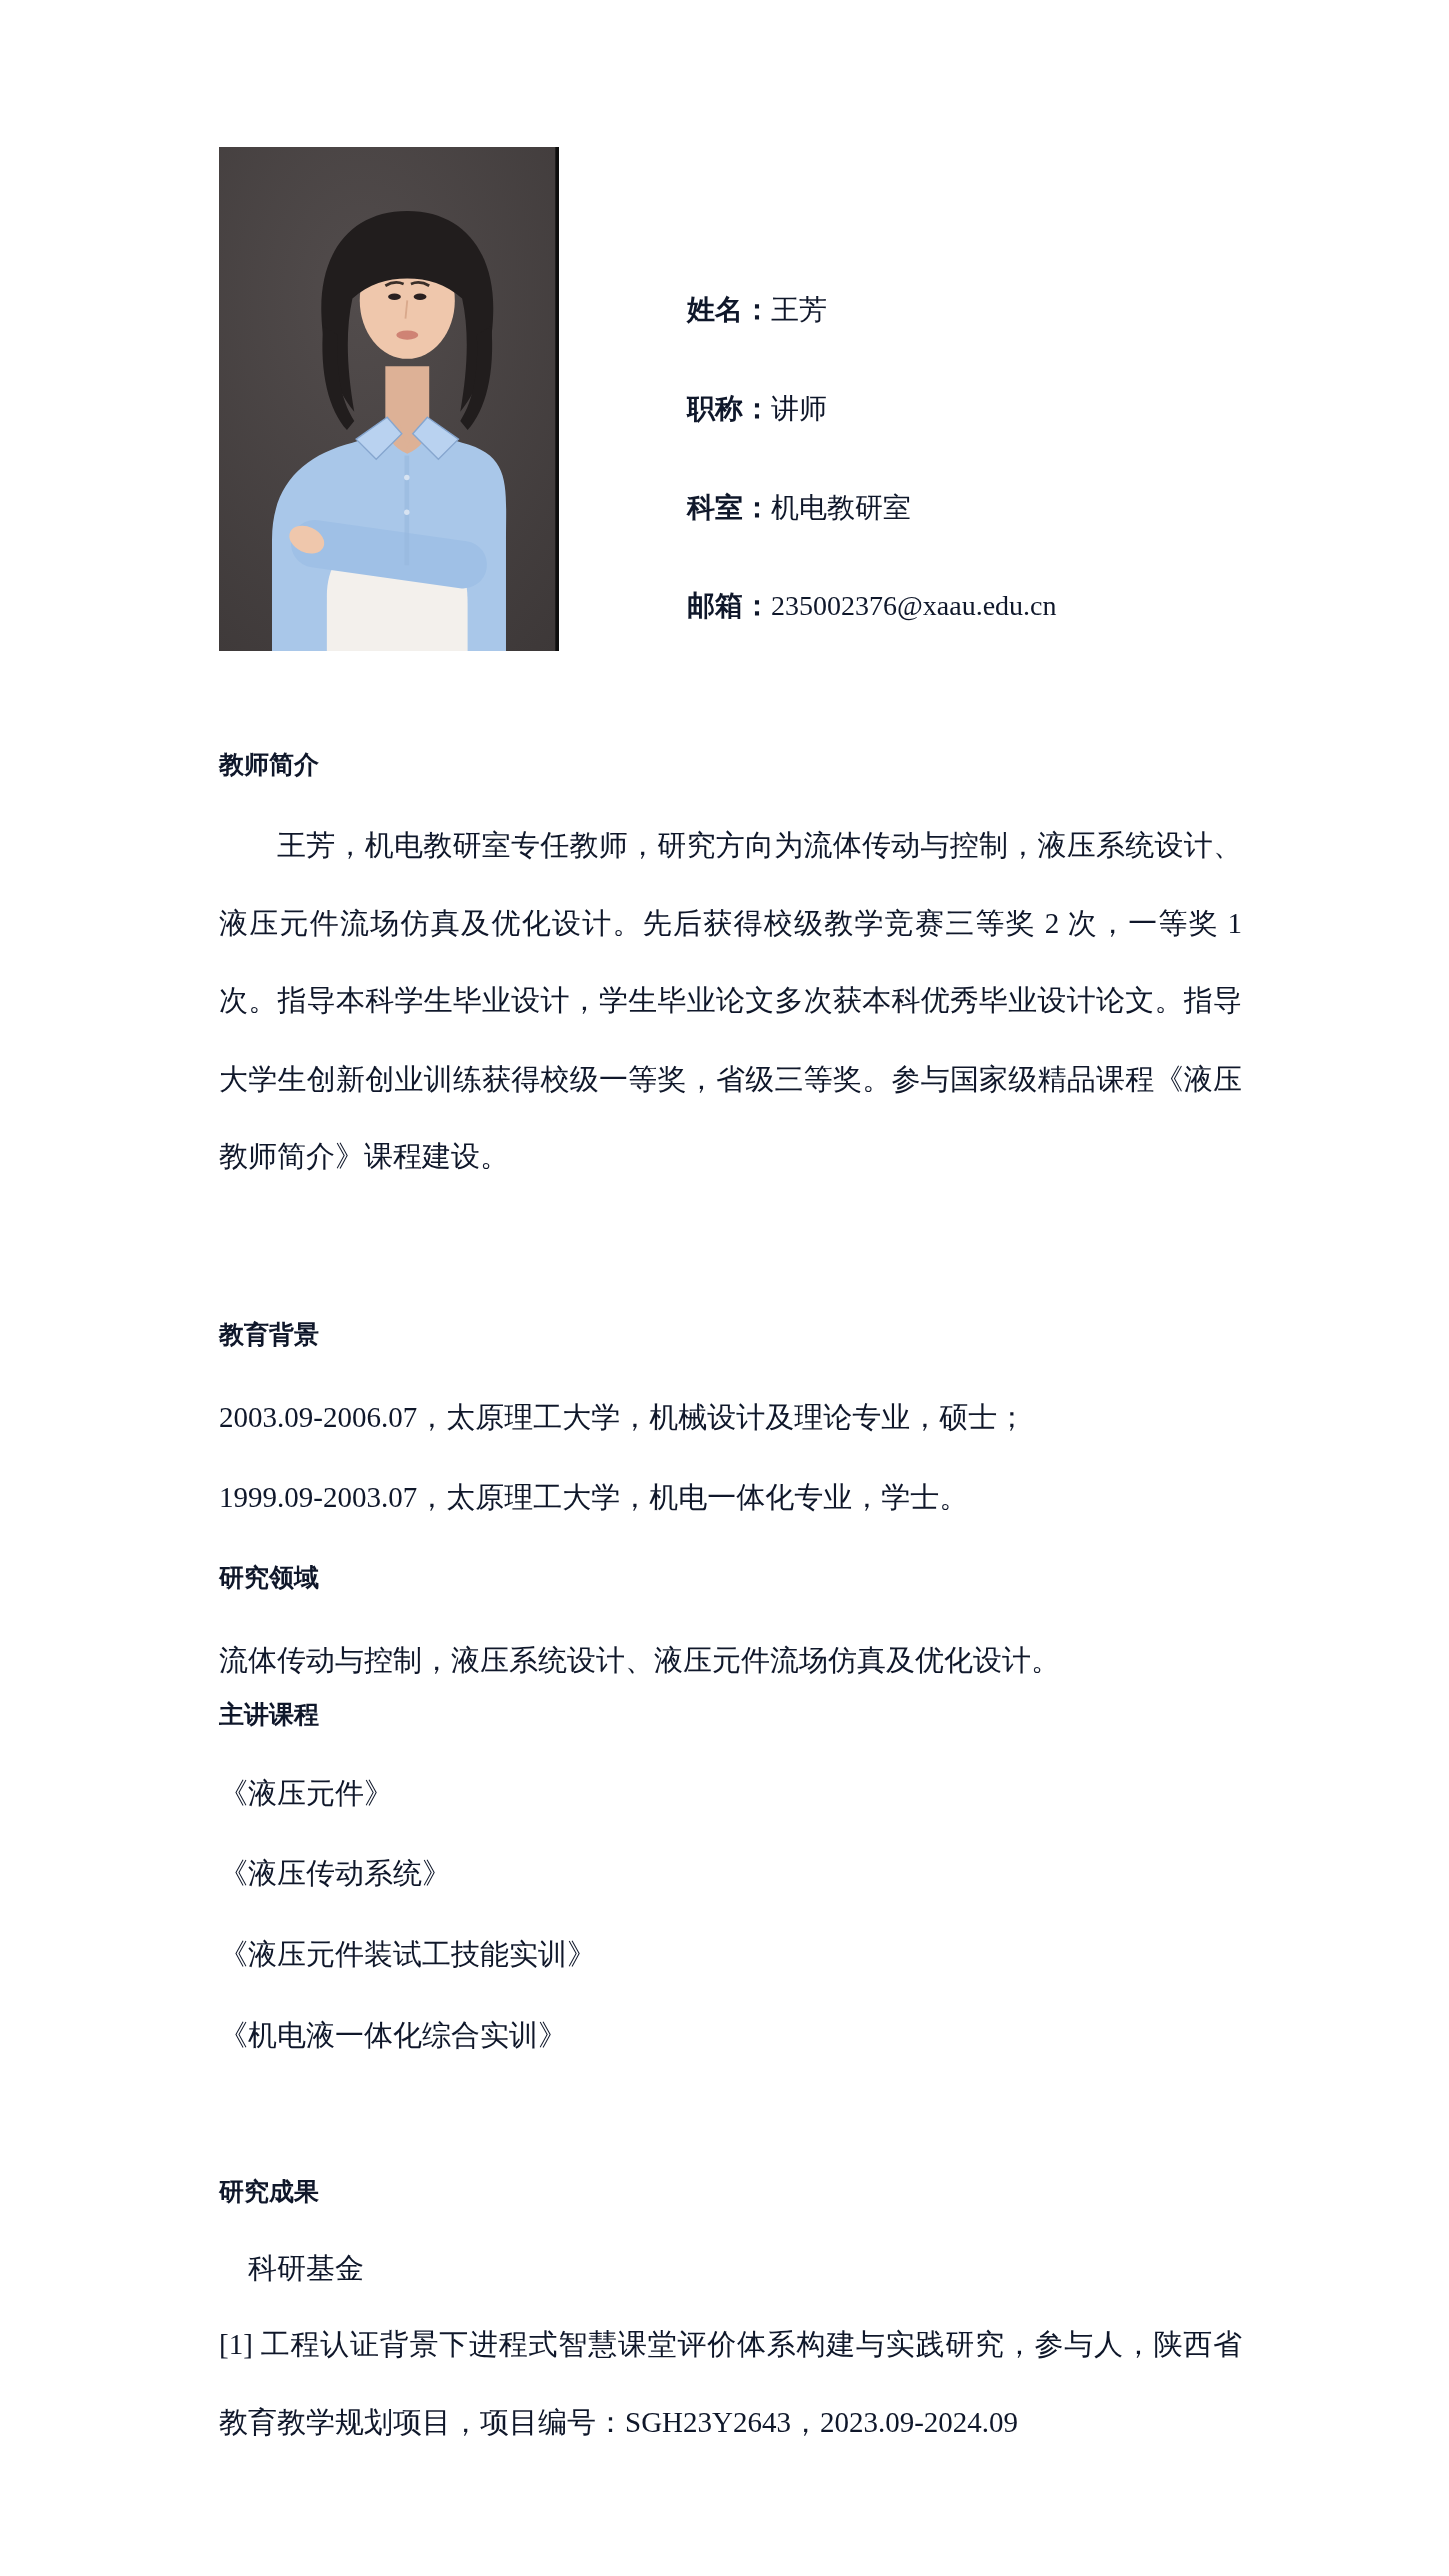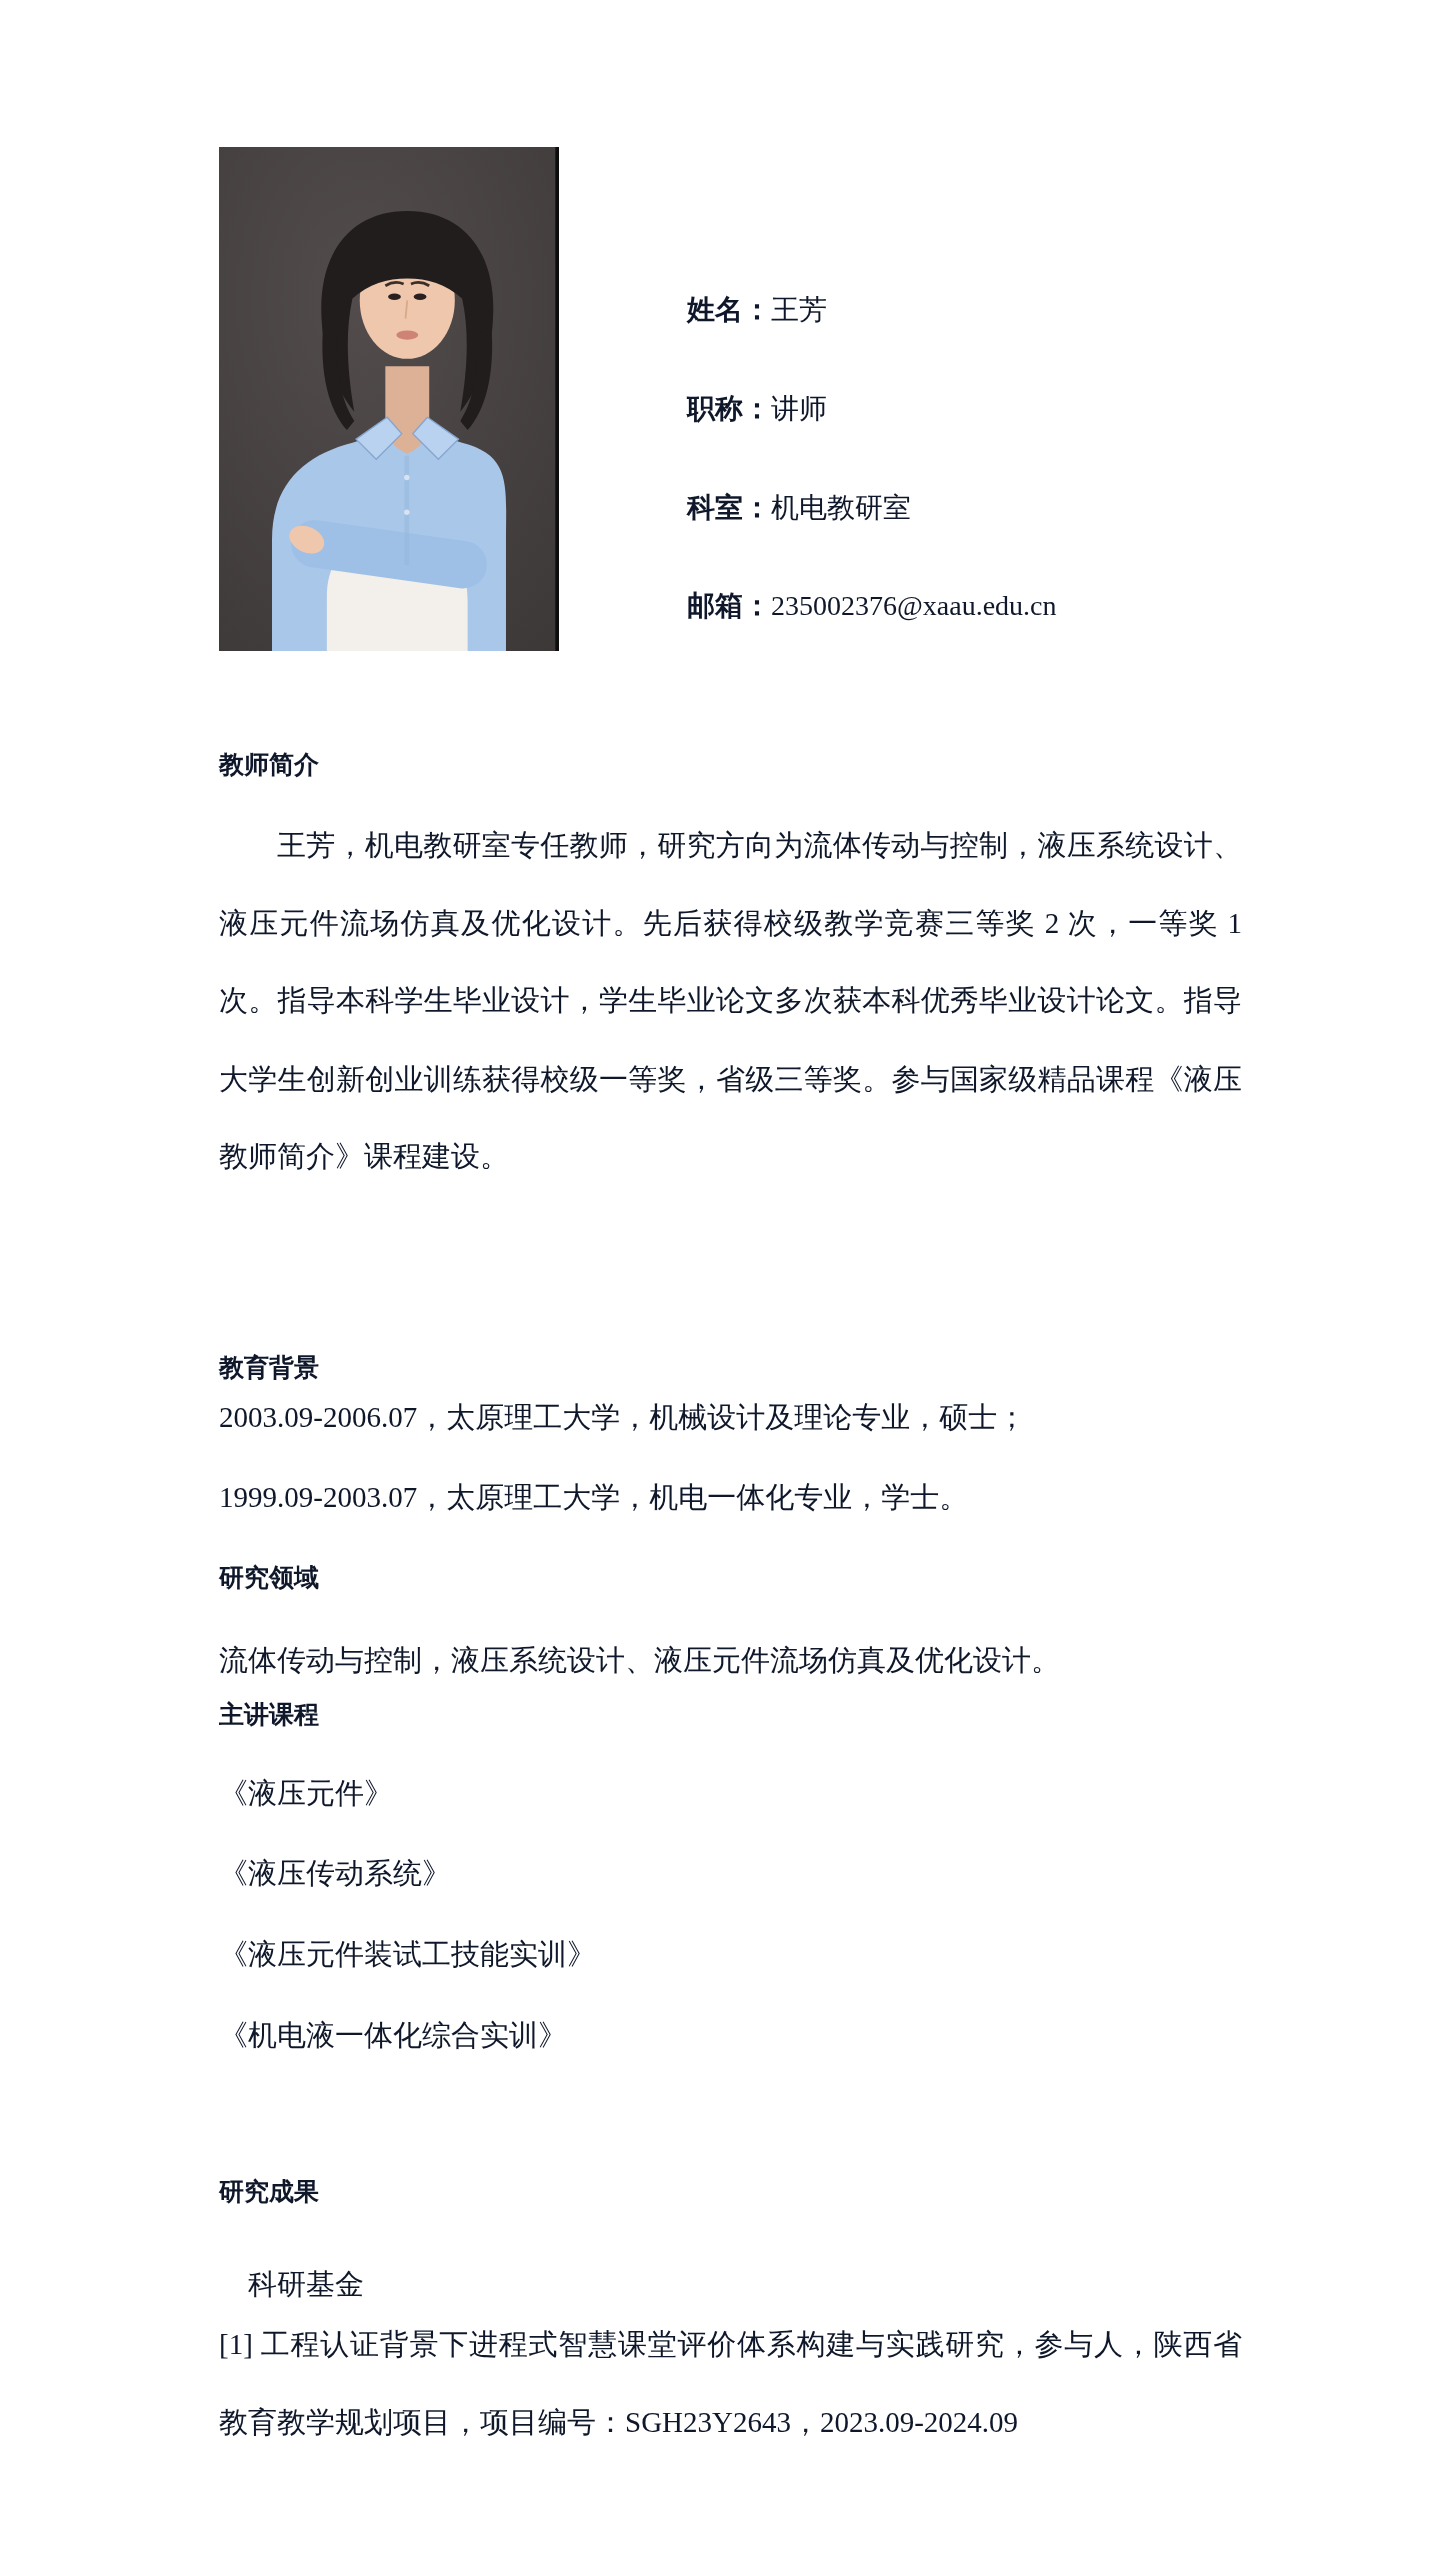--- a/index.html
+++ b/index.html
@@ -20,21 +20,21 @@
   .info-label { font-weight:bold; }
   .info-value { font-weight:normal; }
 
   .line {
     position:absolute; left:219px; width:1023px;
     font-size:29px; line-height:40px; white-space:nowrap;
   }
   .heading { font-weight:bold; font-size:25px; }
   .justify { text-align:justify; text-align-last:justify; white-space:normal; }
   .indent2 { text-indent:58px; }
-  .indent1 { text-indent:29px;margin-top:16px; }
+  .indent1 { text-indent:29px; }
 </style>
 </head>
 <body>
 
 <div class="page">
 
   <div class="photo">
     <svg viewBox="0 0 372 552" xmlns="http://www.w3.org/2000/svg" preserveAspectRatio="none">
       <defs>
         <radialGradient id="bgGrad" cx="0.42" cy="0.3" r="0.95">
@@ -89,21 +89,21 @@
     <span class="info-label">邮箱：</span><span class="info-value">235002376@xaau.edu.cn</span>
   </div>
 
   <div class="line heading" style="top:745px">教师简介</div>
   <div class="line justify indent2" style="top:825px">王芳，机电教研室专任教师，研究方向为流体传动与控制，液压系统设计、</div>
   <div class="line justify" style="top:903px">液压元件流场仿真及优化设计。先后获得校级教学竞赛三等奖 2 次，一等奖 1</div>
   <div class="line justify" style="top:980px">次。指导本科学生毕业设计，学生毕业论文多次获本科优秀毕业设计论文。指导</div>
   <div class="line justify" style="top:1059px">大学生创新创业训练获得校级一等奖，省级三等奖。参与国家级精品课程《液压</div>
   <div class="line" style="top:1136px">教师简介》课程建设。</div>
 
-  <div class="line heading" style="top:1348px">教育背景</div>
+  <div class="line heading" style="top:1315px">教育背景</div>
   <div class="line" style="top:1397px">2003.09-2006.07，太原理工大学，机械设计及理论专业，硕士；</div>
   <div class="line" style="top:1477px">1999.09-2003.07，太原理工大学，机电一体化专业，学士。</div>
 
   <div class="line heading" style="top:1558px">研究领域</div>
   <div class="line" style="top:1640px">流体传动与控制，液压系统设计、液压元件流场仿真及优化设计。</div>
 
   <div class="line heading" style="top:1695px">主讲课程</div>
   <div class="line" style="top:1773px">《液压元件》</div>
   <div class="line" style="top:1853px">《液压传动系统》</div>
   <div class="line" style="top:1934px">《液压元件装试工技能实训》</div>

